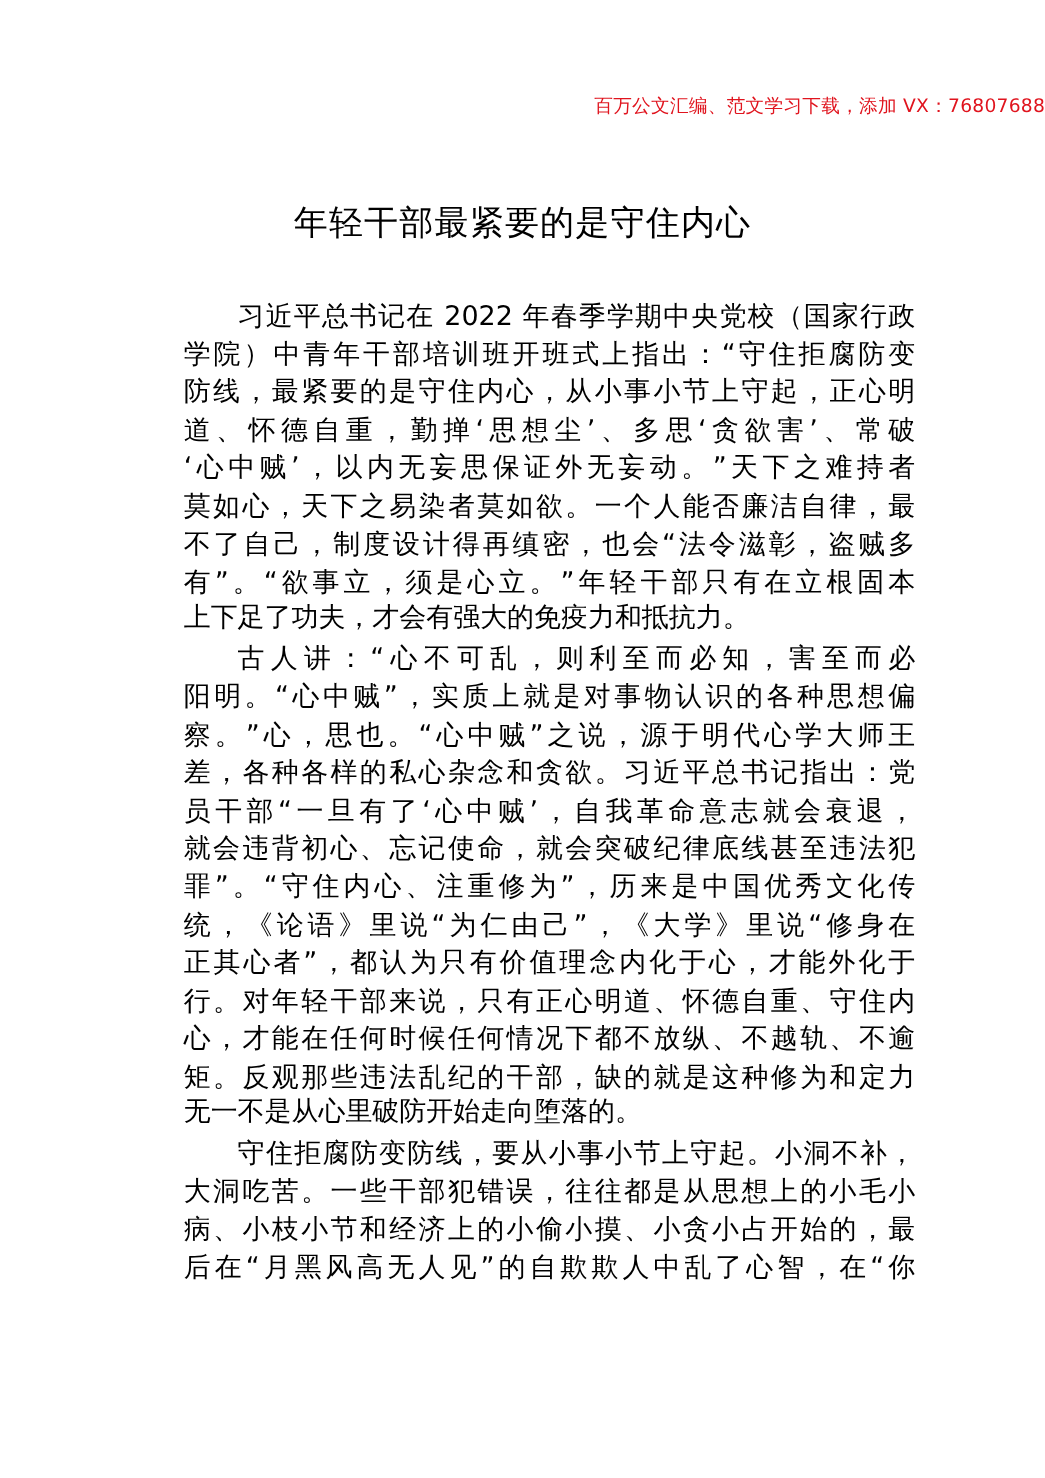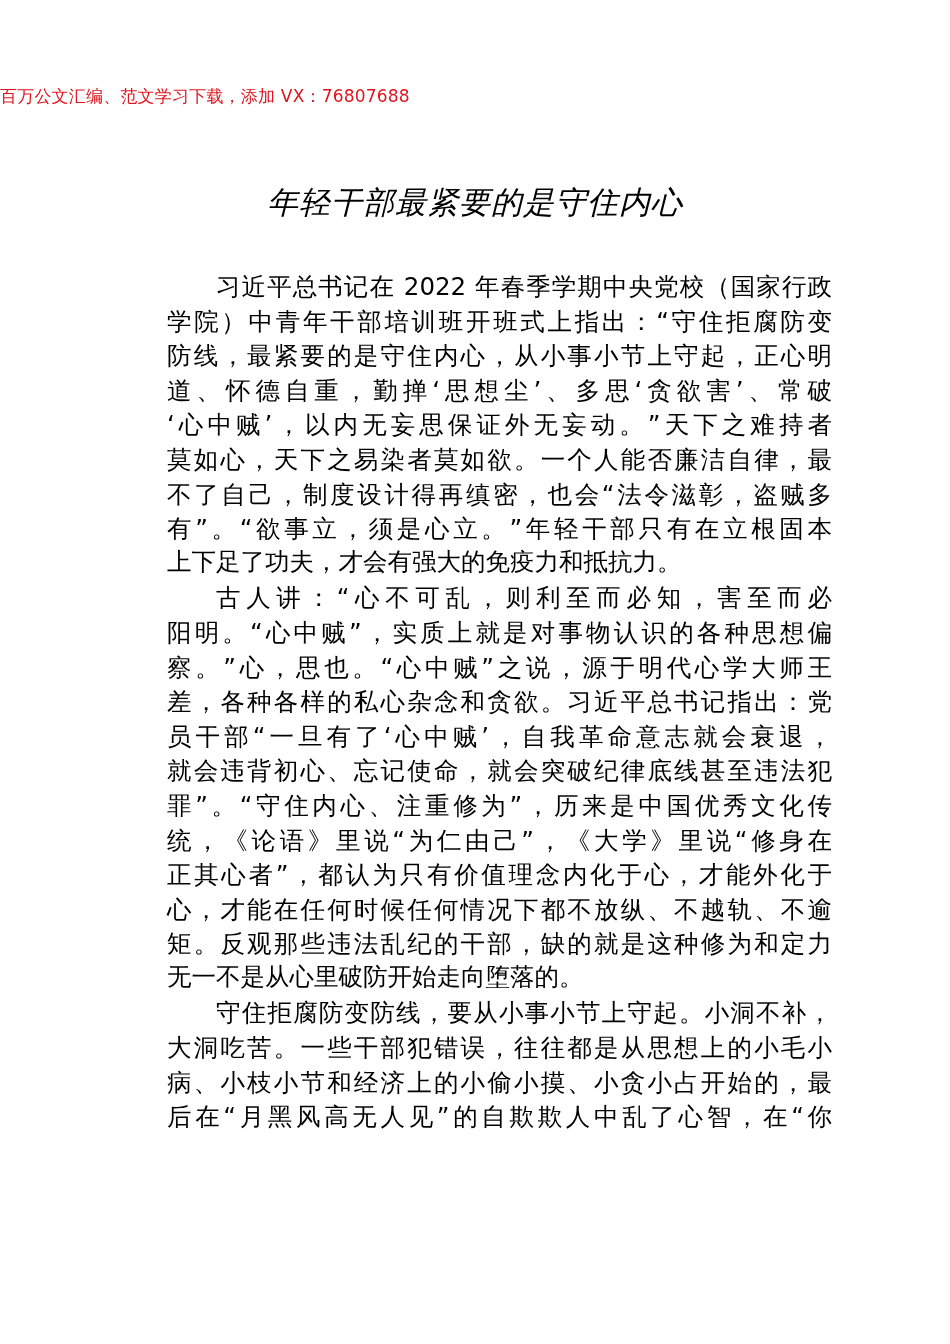--- a/index.html
+++ b/index.html
@@ -1,21 +1,21 @@
 <!DOCTYPE html>
 <html><head>
 <meta charset="utf-8">
 <style>
   html, body { margin: 0; padding: 0; background: #ffffff; }
   body { width: 950px; height: 1344px; position: relative; overflow: hidden;
          font-family: "DejaVu Sans", "Liberation Sans", sans-serif; color: #000; }
-  .header { position: absolute; top: 85px; left: 0; width: 950px; text-align: left;
+  .header { position: absolute; top: 85px; left: 0; width: 950px; text-align: right;
             font-size: 17px; color: #e0141e; letter-spacing: 0.2px; }
   .title { position: absolute; top: 182px; left: 0; width: 950px; text-align: center;
-           font-size: 31px; color: #000; letter-spacing: 1px; font-style: italic; }
+           font-size: 31px; color: #000; letter-spacing: 1px; }
   .body { position: absolute; top: 270px; left: 145px; width: 665px; margin-left: 22px; }
   .line { font-size: 24.5px; height: 34.6px; line-height: 34.6px; white-space: nowrap;
           letter-spacing: 0px; text-align: justify; text-align-last: justify; }
   .line.last { text-align-last: left; font-family: Liberation Mono, monospace; }
   .line.indent { padding-left: 49px; }
 </style>
 </head>
 <body>
 
 <div class="header">百万公文汇编、范文学习下载，添加 VX：76807688</div>
@@ -32,20 +32,21 @@
     <div class="line last">上下足了功夫，才会有强大的免疫力和抵抗力。</div>
     <div class="line indent">古人讲：“心不可乱，则利至而必知，害至而必</div>
     <div class="line">阳明。“心中贼”，实质上就是对事物认识的各种思想偏</div>
     <div class="line">察。”心，思也。“心中贼”之说，源于明代心学大师王</div>
     <div class="line">差，各种各样的私心杂念和贪欲。习近平总书记指出：党</div>
     <div class="line">员干部“一旦有了‘心中贼’，自我革命意志就会衰退，</div>
     <div class="line">就会违背初心、忘记使命，就会突破纪律底线甚至违法犯</div>
     <div class="line">罪”。“守住内心、注重修为”，历来是中国优秀文化传</div>
     <div class="line">统，《论语》里说“为仁由己”，《大学》里说“修身在</div>
     <div class="line">正其心者”，都认为只有价值理念内化于心，才能外化于</div>
+    <div class="line">行。对年轻干部来说，只有正心明道、怀德自重、守住内</div>
     <div class="line">心，才能在任何时候任何情况下都不放纵、不越轨、不逾</div>
     <div class="line">矩。反观那些违法乱纪的干部，缺的就是这种修为和定力</div>
     <div class="line last">无一不是从心里破防开始走向堕落的。</div>
     <div class="line indent">守住拒腐防变防线，要从小事小节上守起。小洞不补，</div>
     <div class="line">大洞吃苦。一些干部犯错误，往往都是从思想上的小毛小</div>
     <div class="line">病、小枝小节和经济上的小偷小摸、小贪小占开始的，最</div>
     <div class="line">后在“月黑风高无人见”的自欺欺人中乱了心智，在“你</div>
   </div>
 
 </body></html>

